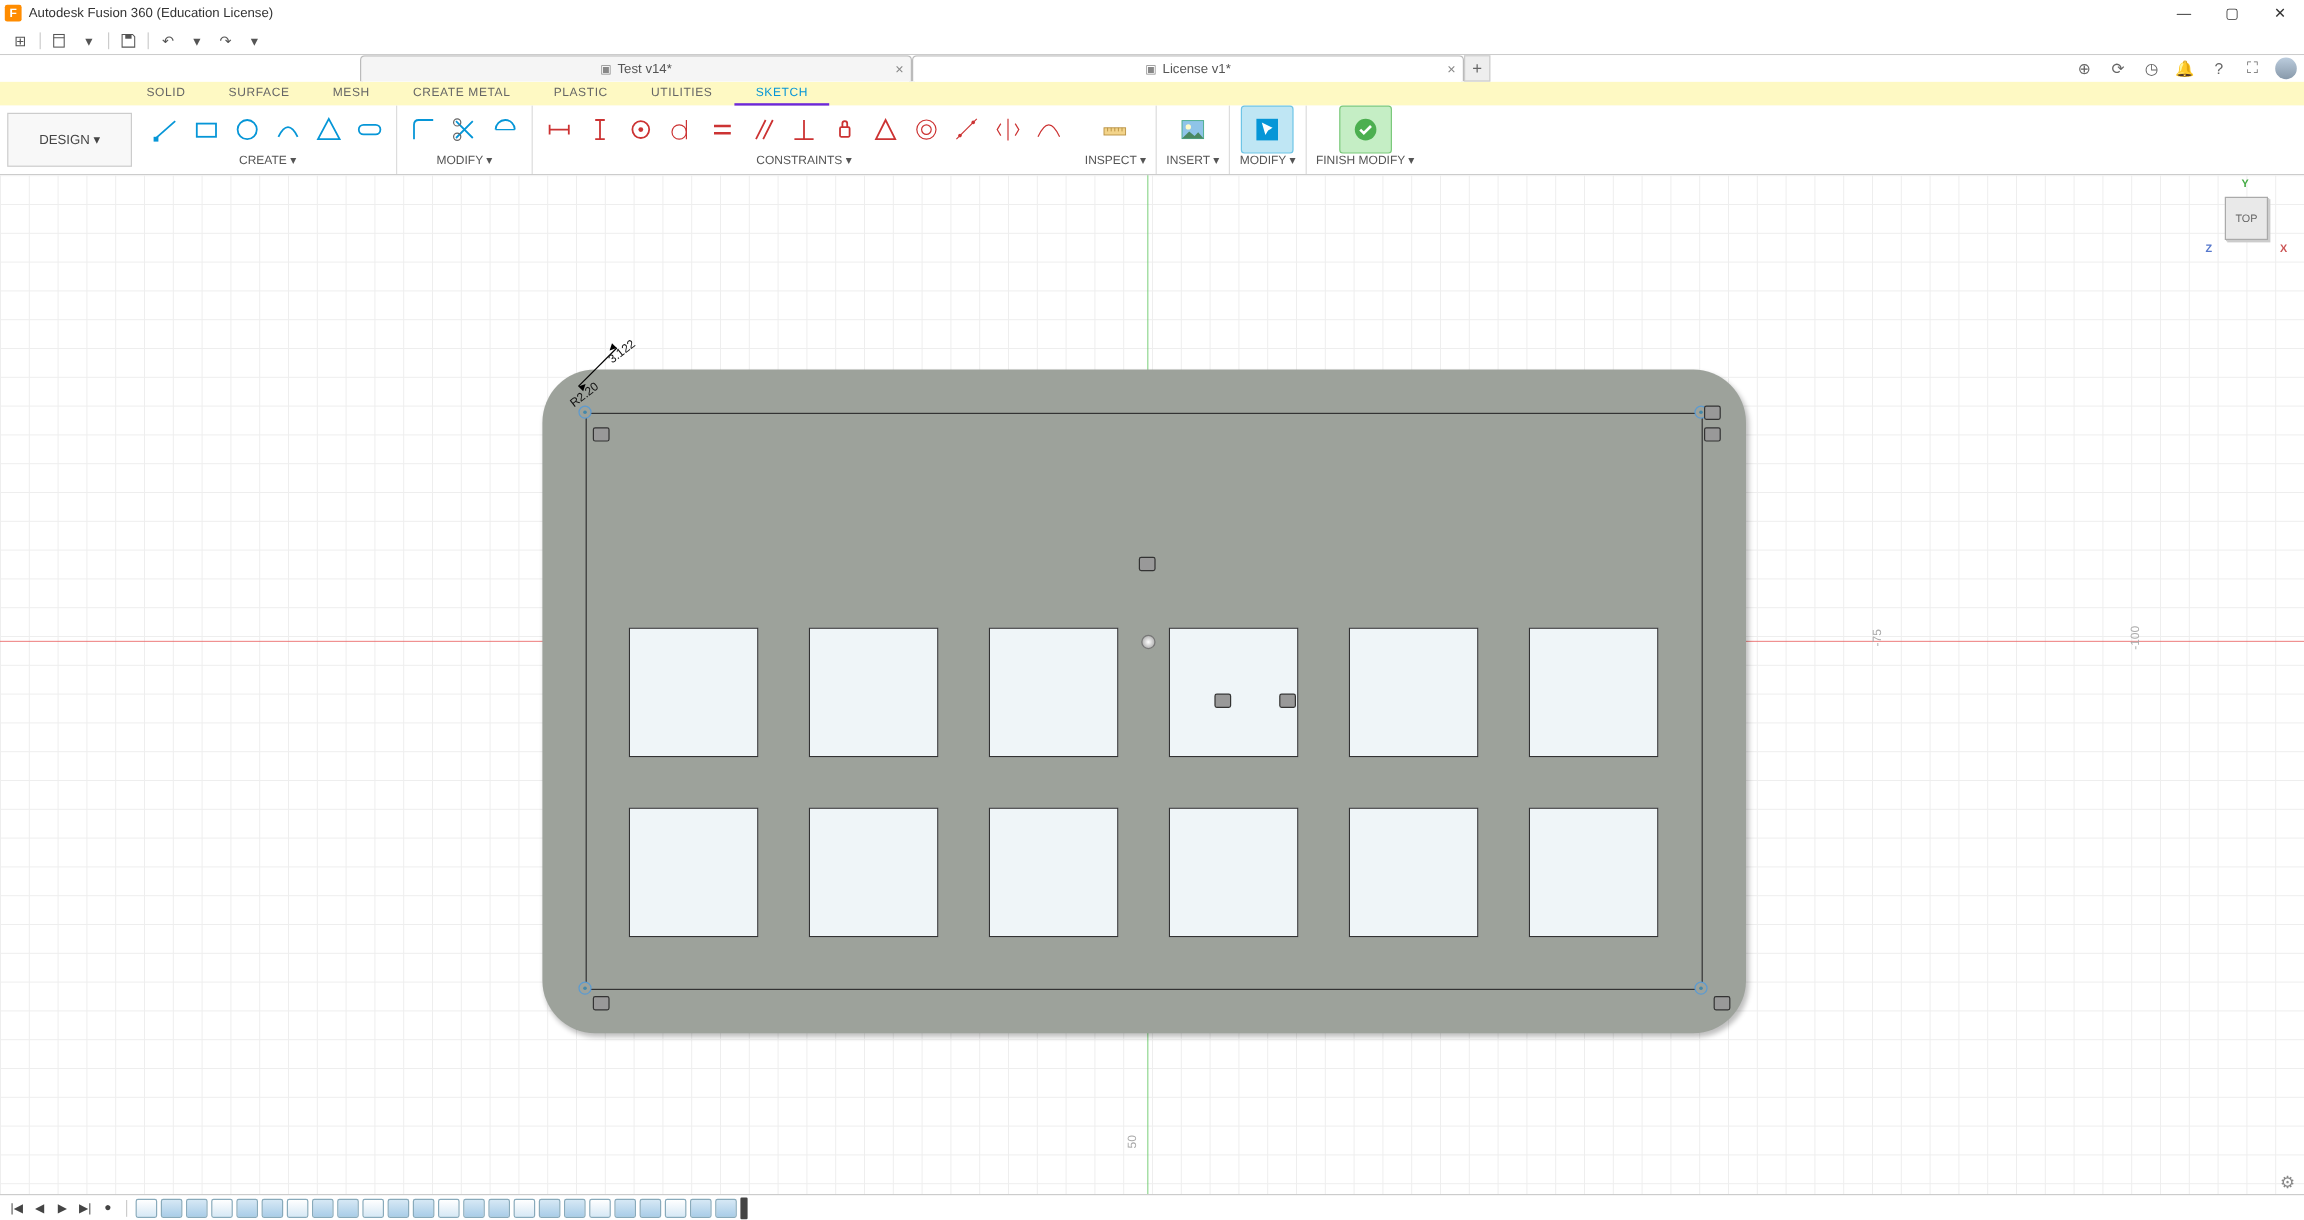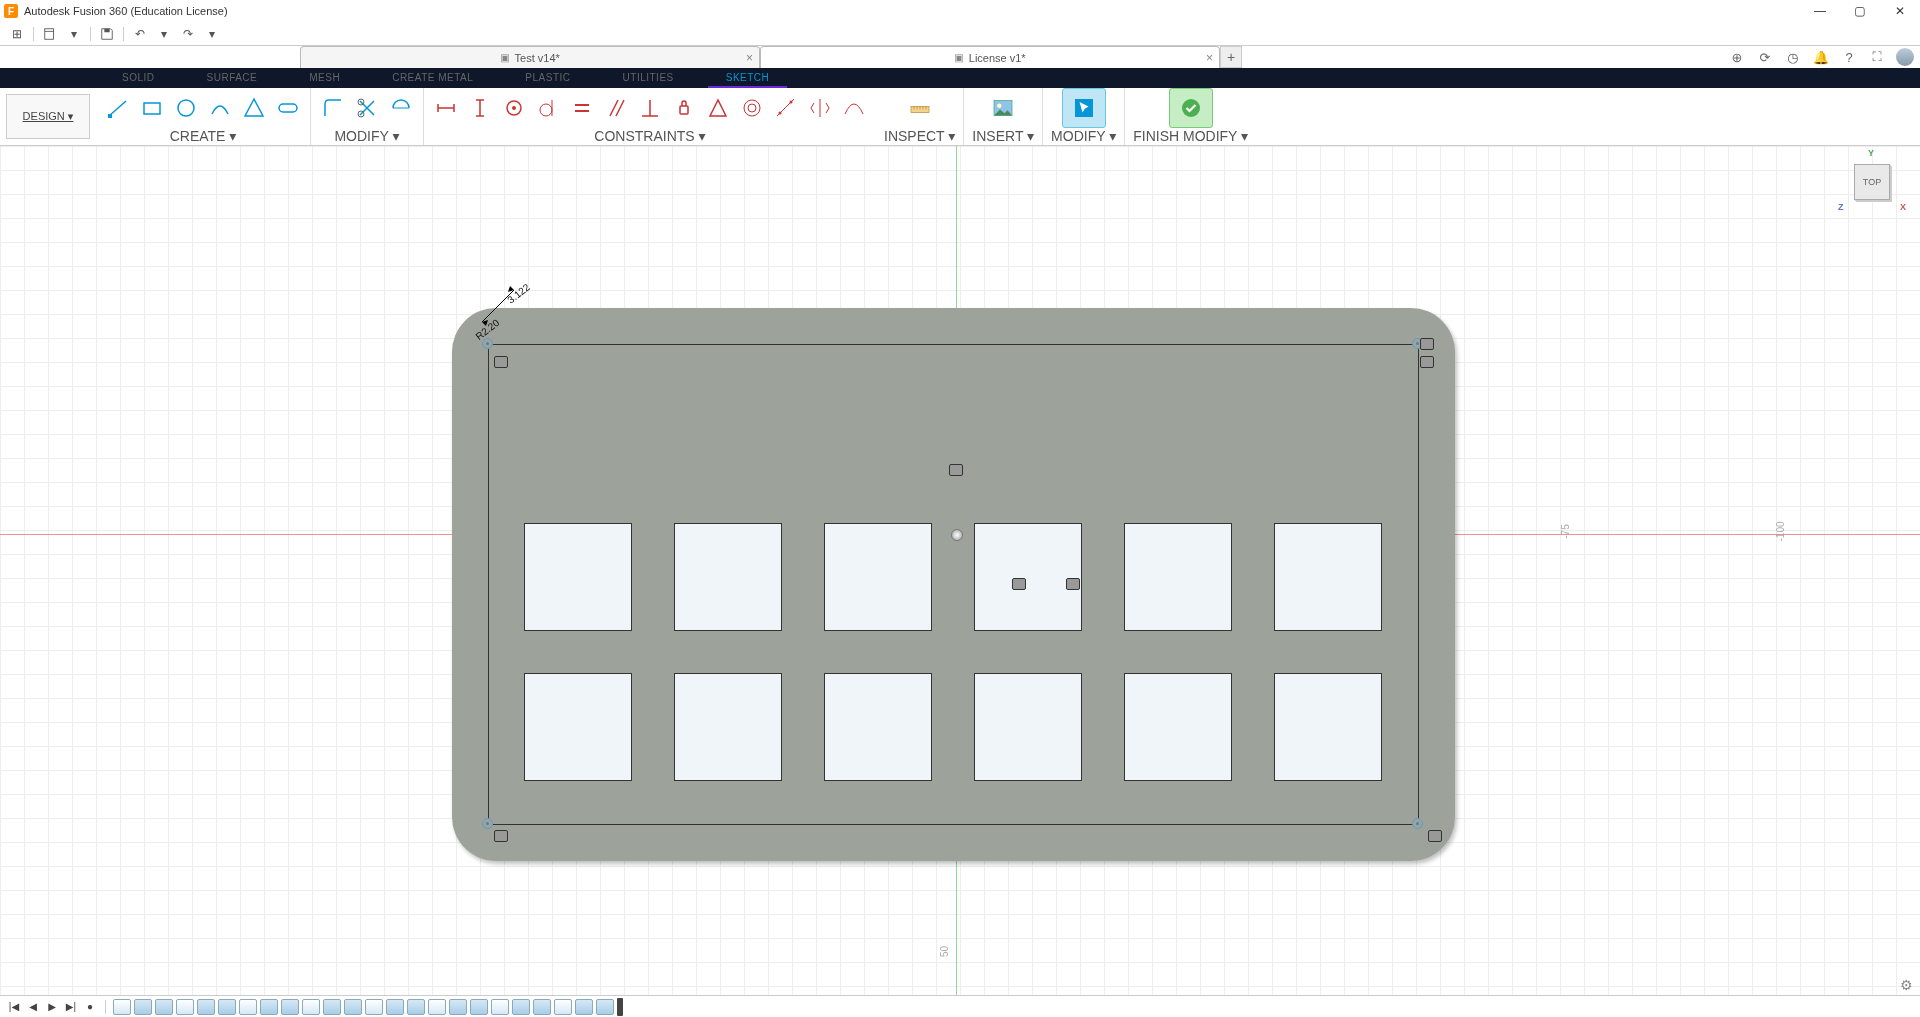--- a/index.html
+++ b/index.html
@@ -23,35 +23,35 @@
 .doc-tab.active { background:#fff; }
 .doc-tab .close { position:absolute; right:6px; color:#888; font-size:12px;}
 .doc-tab .cube { margin-right:5px; color:#888; font-size:10px;}
 .doc-tab2 { margin-left:0; }
 .tab-plus { width:22px; display:flex; align-items:center; justify-content:center; color:#666; font-size:14px; border:1px solid #ccc; background:#eee;}
 .tab-right { position:absolute; right:6px; top:0; display:flex; gap:10px; align-items:center; height:22px;}
 .tab-right .ticon { width:18px; height:18px; display:flex; align-items:center; justify-content:center; color:#666; font-size:13px;}
 .user-avatar { width:18px; height:18px; border-radius:50%; background:linear-gradient(#bcd, #89a); }
 
 
-.wstabs { height:20px; display:flex; align-items:center; gap:16px; padding-left:104px; font-size:10px; background:#0f172a; }
+.wstabs { height:20px; display:flex; align-items:center; gap:0; padding-left:104px; font-size:10px; background:#fef9c3; }
 .wstab { padding:3px 18px; color:#666; letter-spacing:0.5px; border-bottom:2px solid transparent; }
 .wstab.active { color:#0696D7; border-bottom:2px solid #6d28d9; }
 
 
 .ribbon { height:58px; background:#fff; border-bottom:1px solid #ccc; display:flex; align-items:stretch; }
-.design-btn { width:84px; display:flex; align-items:center; justify-content:center; border:1px solid #ccc; margin:6px; font-size:11px; color:#444; background:#f8f8f8;text-decoration:underline;}
+.design-btn { width:104px; display:flex; align-items:center; justify-content:center; border:1px solid #ccc; margin:6px; font-size:11px; color:#444; background:#f8f8f8;}
 .rgroup { display:flex; flex-direction:column; align-items:center; padding:2px 8px 0 8px; border-right:1px solid #ddd; }
 .rgroup.noborder{ border-right:none;}
 .ricons { display:flex; gap:6px; align-items:center; height:36px;}
 .ricon { width:28px; height:28px; display:flex; align-items:center; justify-content:center; position:relative;}
 .ricon.big { width:44px; height:40px; border:1px solid transparent; border-radius:3px;}
 .ricon.active-blue { background:#bfe6f4; border:1px solid #6ec5e6;}
 .ricon.active-green { background:#c5eec5; border:1px solid #7bc97b;}
-.rlabel { font-size:14px; color:#555; padding-top:2px; white-space:nowrap;}
+.rlabel { font-size:10px; color:#555; padding-top:2px; white-space:nowrap;}
 .ricon svg { width:24px; height:24px; }
 
 
 .canvas { position:absolute; top:146px; left:0; right:0; bottom:22px; background:#fff; }
 .grid-bg {
   position:absolute; inset:0;
   background-image:
     linear-gradient(#eee 1px, transparent 1px),
     linear-gradient(90deg, #eee 1px, transparent 1px);
   background-size:24px 24px;

